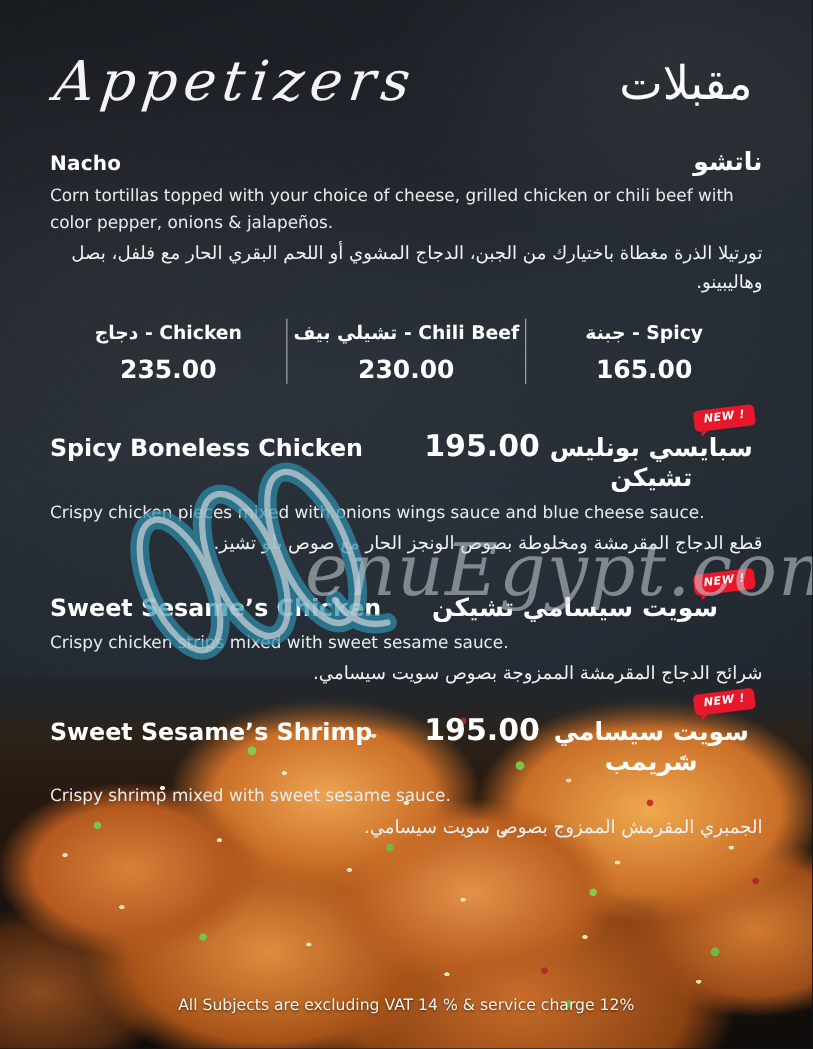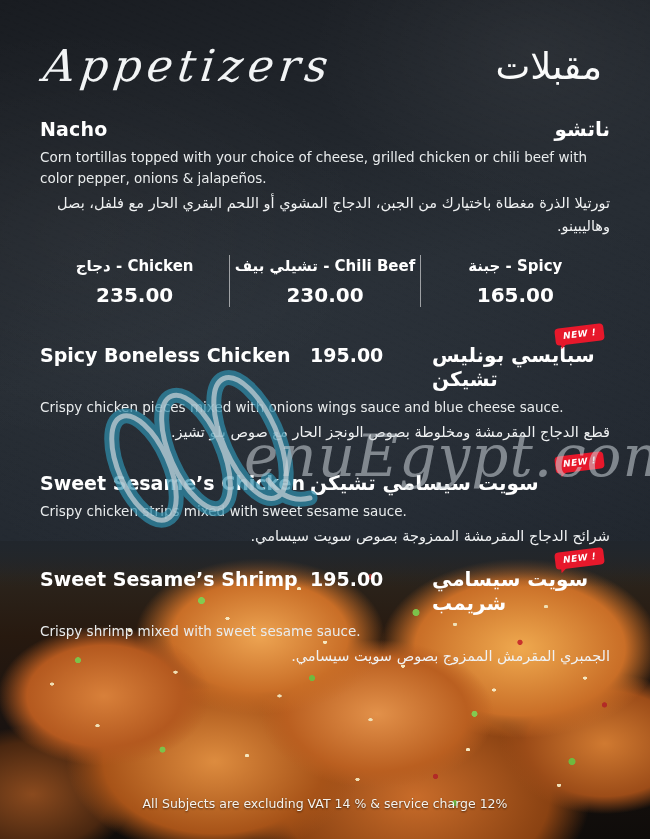--- a/index.html
+++ b/index.html
@@ -26,41 +26,41 @@
             padding:40px 48px 0 44px; position:relative; z-index:2; }
   .script-title {
     font-family:"DejaVu Serif", serif; font-style:italic; font-weight:400;
     font-size:44px; letter-spacing:5px; color:#f2f4f5; transform:skewX(-7deg);
   }
   .arabic-title { font-size:37px; color:#fafbfb; line-height:1.2; padding-bottom:2px; }
 
   
   .nacho { margin:26px 40px 0 40px; position:relative; z-index:2; }
   .title-row { display:flex; justify-content:space-between; align-items:baseline; }
-  .name-en { font-weight:bold; font-size:19px; letter-spacing:.2px; }
+  .name-en { font-weight:bold; font-size:16px; letter-spacing:.2px; }
   .name-ar { font-weight:bold; font-size:20px; }
   .desc-en { margin-top:6px; font-size:13.5px; line-height:1.55; color:#e9eced; max-width:586px; }
   .desc-ar { margin-top:3px; font-size:14.5px; line-height:1.6; color:#f0f2f3; direction:rtl; text-align:right; }
 
   .variants { display:flex; margin:17px 0 0 0; }
   .variant { flex:1; text-align:center; padding:2px 4px 0 4px; }
   .variant + .variant { border-left:1px solid rgba(255,255,255,.55); }
   .variant-label { font-weight:bold; font-size:15px; }
   .variant-price { font-weight:bold; font-size:20px; margin-top:8px; }
 
   
   .items { position:relative; z-index:2; }
   .menu-item { position:relative; margin:0 40px; }
   .menu-item.first  { margin-top:36px; }
   .menu-item.second { margin-top:27px; }
   .menu-item.third  { margin-top:19px; }
   .item-head { display:flex; align-items:baseline; }
   .item-head .en { width:270px; font-weight:bold; font-size:19px; }
-  .item-head .price { width:122px; text-align:left; font-weight:bold; font-size:19px; }
-  .item-head .ar { flex:1; text-align:left; direction:rtl; font-weight:bold; font-size:20px; }
+  .item-head .price { width:122px; text-align:right; font-weight:bold; font-size:24px; }
+  .item-head .ar { flex:1; text-align:center; direction:rtl; font-weight:bold; font-size:20px; }
   .badge {
     position:absolute; top:-17px; right:6px; z-index:3;
     background:#e7182b; color:#ffffff; font-size:9px; font-weight:bold; font-style:italic;
     letter-spacing:.5px; padding:3px 8px 4px 8px; border-radius:4px; transform:rotate(-7deg);
   }
   .badge::after {
     content:""; position:absolute; left:5px; bottom:-4px; width:0; height:0;
     border-top:5px solid #e7182b; border-right:6px solid transparent;
   }
 

